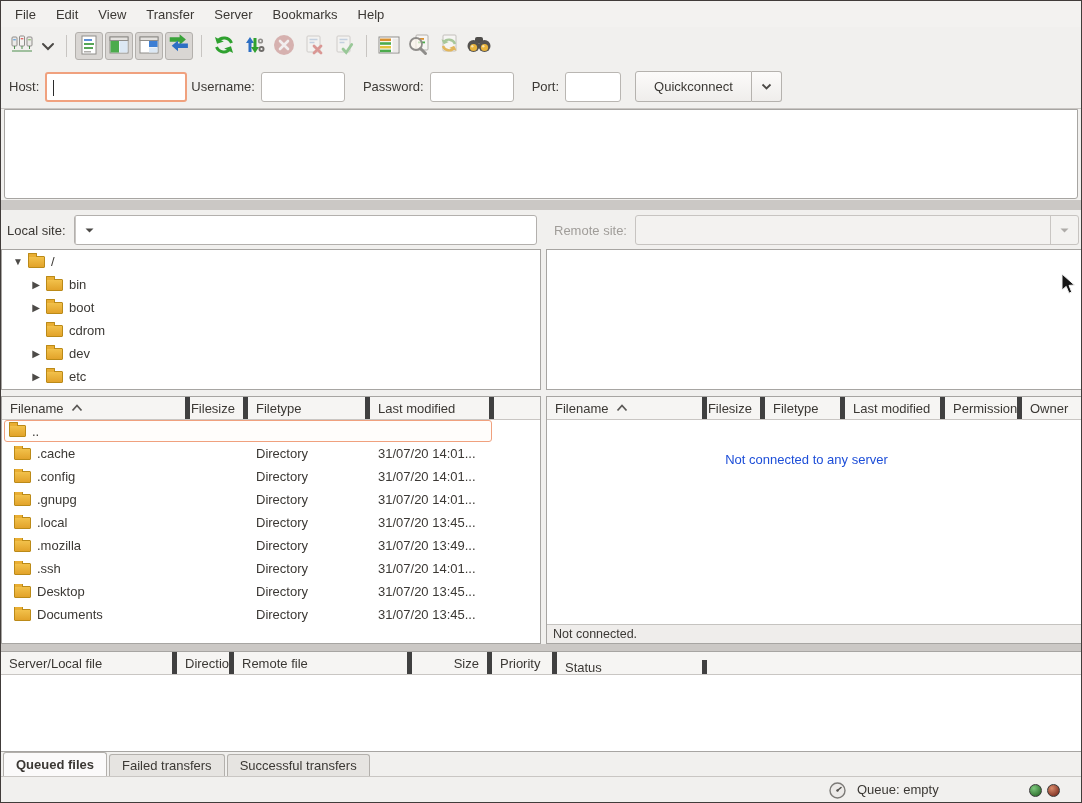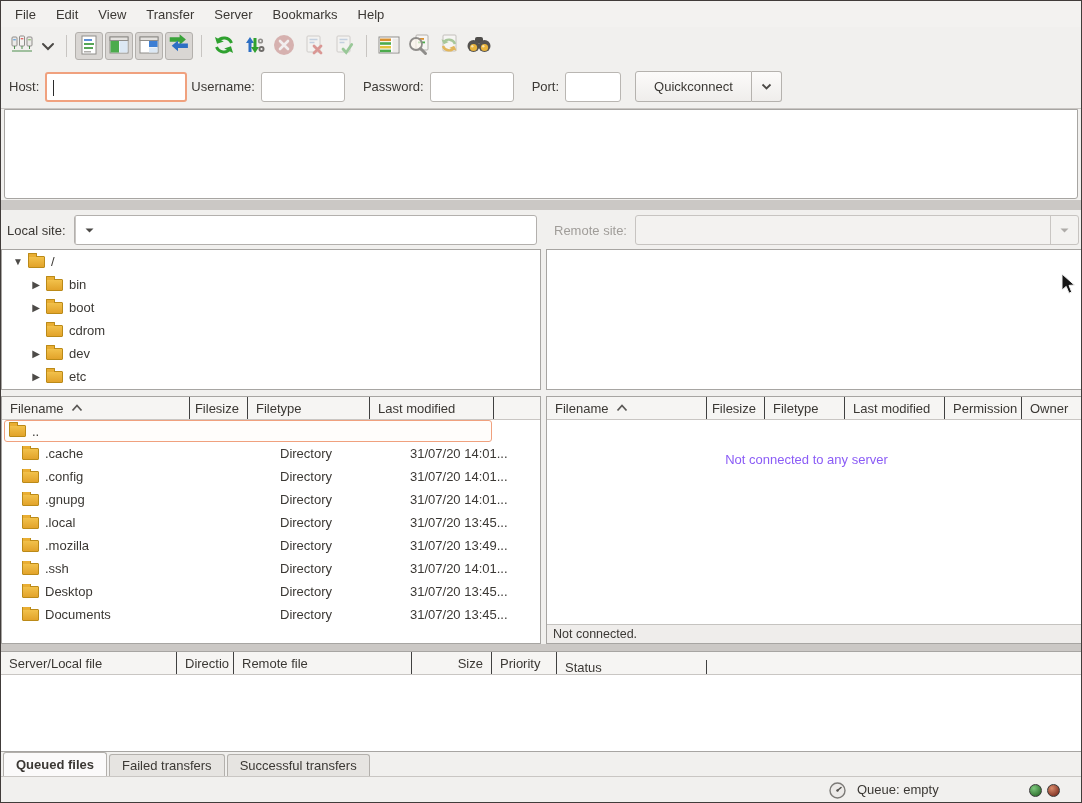--- a/index.html
+++ b/index.html
@@ -49,30 +49,30 @@
   #remote-tree { top:248px; left:545px; width:537px; height:141px; }
   .tree-row { height:23px; display:flex; align-items:center; }
   .tree-row .exp { width:12px; text-align:center; font-size:10px; color:#4d4b48; margin-left:10px; }
   .tree-row.child .exp { margin-left:28px; }
   .folder { position:relative; width:17px; height:12px; background:linear-gradient(#f2c14b,#e2a32a); border:1px solid #bb8a18; border-radius:1px; margin:0 6px 0 4px; flex:none; }
   .folder::before { content:""; position:absolute; top:-4px; left:-1px; width:7px; height:3px; background:#e9ae33; border:1px solid #bb8a18; border-bottom:none; border-radius:1px 1px 0 0; }
   
   #local-list { top:395px; left:0; width:540px; height:248px; }
   #remote-list { top:395px; left:545px; width:537px; height:248px; }
   .hdr { display:flex; height:23px; background:#f6f5f3; border-bottom:1px solid #c9c6c3; }
-  .hcell { display:flex; align-items:center; padding:0 8px; border-right:1px solid #404040; overflow:hidden; white-space:nowrap; }
+  .hcell { display:flex; align-items:center; padding:0 8px; border-right:5px solid #404040; overflow:hidden; white-space:nowrap; }
   .hcell.right { justify-content:flex-end; }
   .sort-arrow { margin-left:8px; }
   .rows { overflow:hidden; }
   .frow { height:23px; display:flex; align-items:center; white-space:nowrap; }
-  .fcell { padding:0 8px; overflow:hidden;margin-left:8px; }
+  .fcell { padding:0 8px; overflow:hidden; }
   .fcell.right { text-align:right; }
   .sel-row { position:relative; border:1px solid #f0a17e; border-radius:3px; margin:0 2px; height:22px; display:flex; align-items:center; background:#fffdfb; }
   .list-status { position:absolute; bottom:0; left:0; right:0; height:19px; background:#efedeb; border-top:1px solid #c5c3c0; display:flex; align-items:center; padding-left:6px; font-size:12.5px; }
-  #remote-empty { position:absolute; top:55px; left:0; right:16px; text-align:center; color:#8b5cf6; }
+  #remote-empty { position:absolute; top:55px; left:0; right:16px; text-align:center; color:#1d4ed8; }
   
   .lc1{width:188px;} .lc2{width:58px;} .lc3{width:122px;} .lc4{width:124px;} .lc5{flex:1;border-right:none;}
   
   .rc1{width:160px;} .rc2{width:58px;} .rc3{width:80px;} .rc4{width:100px;} .rc5{width:77px;} .rc6{flex:1;border-right:none;}
   
   #queue-pane { top:650px; left:0; width:1082px; height:101px; border-left:none; border-right:none; }
   .qc1{width:176px;} .qc2{width:57px;} .qc3{width:178px;} .qc4{width:80px;} .qc5{width:65px;} .qc6{width:150px;margin-top:8px;} .qc7{flex:1;border-right:none;}
   
   #tabs { position:absolute; top:751px; left:0; right:0; height:25px; display:flex; align-items:flex-end; padding-left:2px; background:#f1f0ee; border-bottom:1px solid #c9c6c3; }
   .tab { height:22px; display:flex; align-items:center; padding:0 12px; border:1px solid #b3b0ac; border-bottom:none; border-radius:3px 3px 0 0; background:#e6e4e1; margin-right:2px; }

